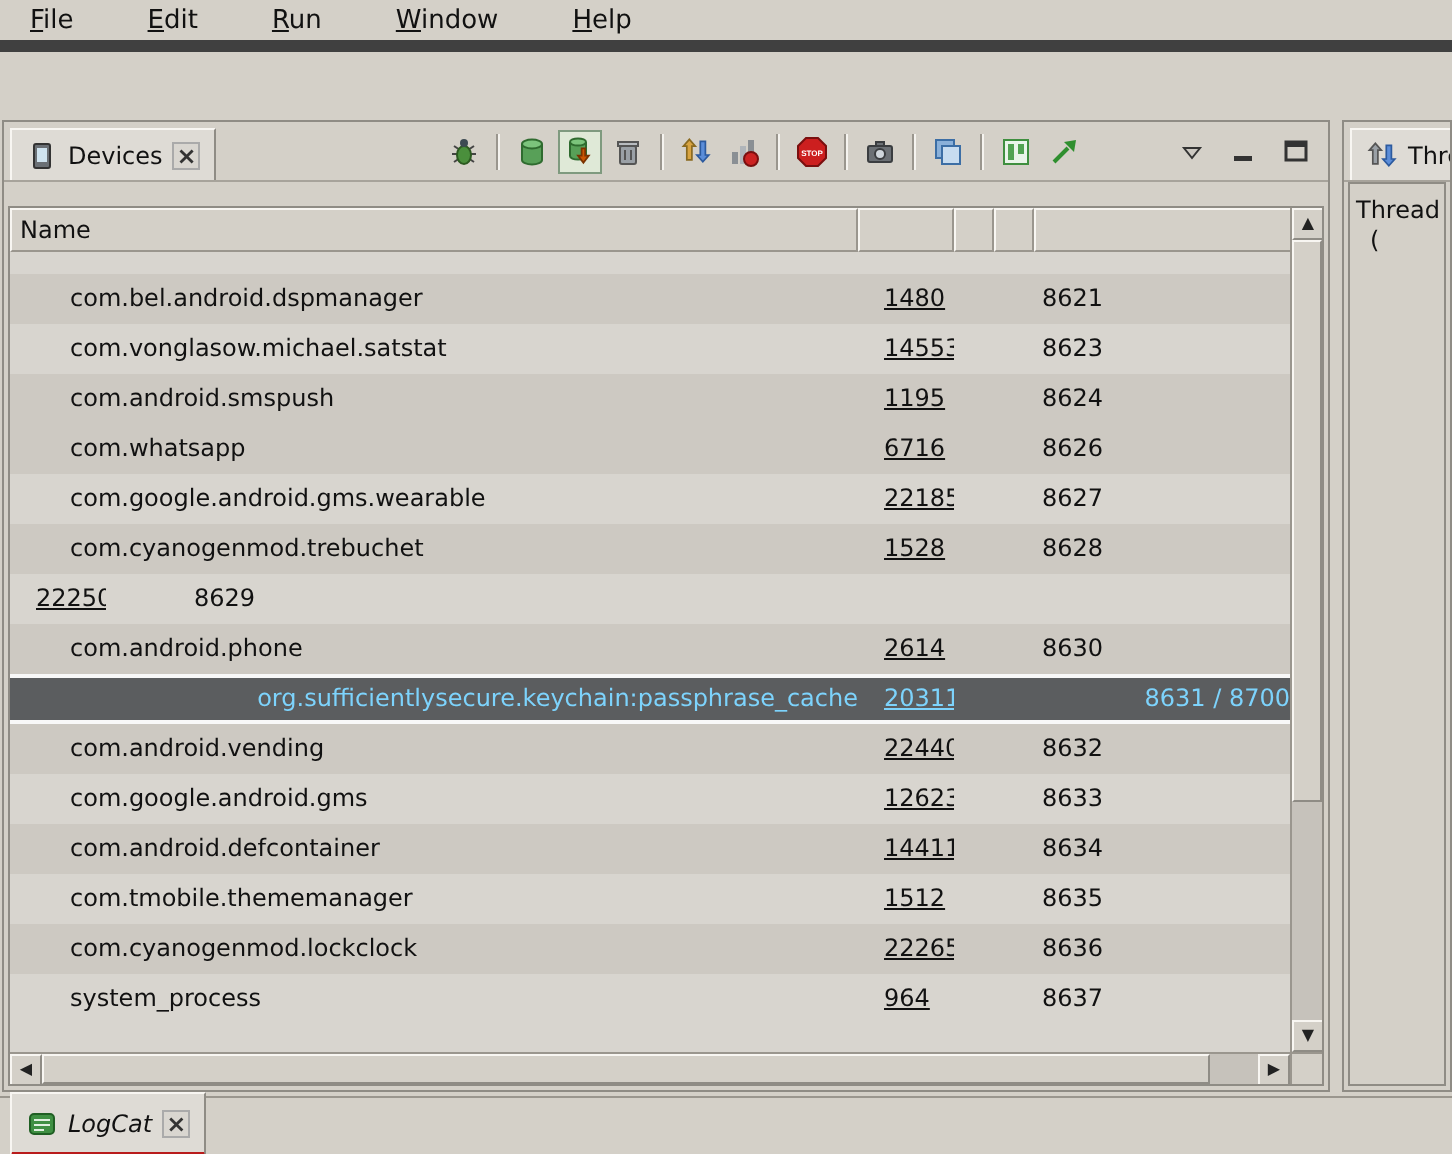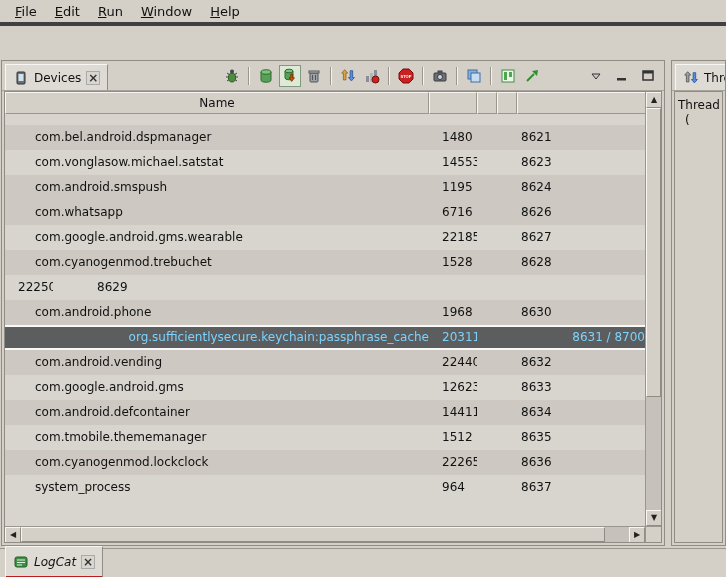--- a/index.html
+++ b/index.html
@@ -1,29 +1,29 @@
 <!DOCTYPE html>
 <html><head>
 <meta charset="utf-8">
 <style>
   *{box-sizing:border-box;margin:0;padding:0;}
   html,body{width:726px;height:577px;overflow:hidden;}
   body{background:#d4d0c8;font-family:"DejaVu Sans","Liberation Sans",sans-serif;font-size:12px;color:#111;position:relative;}
 
   
-  .menubar{height:26px;display:flex;align-items:center;padding-left:6px;gap:0;border-bottom:4px solid #404040;}
+  .menubar{height:26px;display:flex;align-items:center;padding-left:6px;gap:19px;border-bottom:6px solid #404040;}
   .menu-item{padding:3px 9px;font-size:13px;cursor:default;}
   .menu-item u{text-decoration:underline;}
 
   .toolbar-strip{height:33px;}
 
   
   .main{display:flex;height:489px;}
   .panel{background:#d4d0c8;border:1px solid #8f8c85;display:flex;flex-direction:column;overflow:hidden;}
-  .devices{width:664px;flex:none;margin:1px 0 2px 1px;}
+  .devices{width:664px;flex:none;margin:1px 0 2px 1px;gap:12px;}
   .threads{flex:1;margin:1px 0 2px 6px;}
 
   .tabrow{height:30px;flex:none;display:flex;align-items:center;border-bottom:1px solid #a7a39b;background:#d4d0c8;}
   .tab{display:inline-flex;align-items:center;gap:5px;height:26px;margin-left:3px;padding:0 7px;background:#dedbd5;
        border:1px solid #8f8c85;border-bottom:none;border-top-color:#f8f6f2;border-left-color:#f8f6f2;align-self:flex-end;white-space:nowrap;}
   .tablabel{font-size:12px;}
   .tabclose{font-weight:bold;font-size:12px;color:#333;padding:0 1px;border:1px solid #aaa;line-height:12px;background:#d9d6d0;}
   .tabicon{width:16px;height:16px;display:inline-block;}
   .tabicon svg{display:block;}
 
@@ -31,36 +31,36 @@
   .toolbar{display:flex;align-items:center;margin-left:112px;}
   .wincontrols{margin-left:auto;display:flex;align-items:center;gap:2px;padding-right:4px;}
   .tbi{width:22px;height:22px;display:inline-flex;align-items:center;justify-content:center;border:1px solid transparent;margin:0 1px;}
   .tbi.pressed{background:#dfe9d7;border:1px solid #7f9a7f;}
   .tsep{width:2px;height:18px;border-left:1px solid #9a968e;border-right:1px solid #f5f3ef;margin:0 4px;}
 
   
   .tframe{flex:1;margin:0 2px 2px 2px;border:1px solid #8f8c85;display:flex;flex-direction:column;overflow:hidden;background:#d8d5cf;}
   .twrap{display:flex;flex:1;overflow:hidden;}
   .tmain{flex:1;display:flex;flex-direction:column;overflow:hidden;}
-  .thead{display:flex;height:22px;flex:none;text-align:center;}
+  .thead{display:flex;height:22px;flex:none;}
   .hc{border-right:1px solid #9a968e;border-bottom:1px solid #9a968e;border-top:1px solid #f8f6f2;border-left:1px solid #f8f6f2;
       background:#d4d0c8;padding:3px 4px;overflow:hidden;white-space:nowrap;}
   .col-name{width:424px;flex:none;}
   .col-pid{width:48px;flex:none;}
   .col-a{width:20px;flex:none;}
   .col-b{width:20px;flex:none;}
   .col-port{flex:1;border-right:none;}
   .tbody{flex:1;overflow:hidden;}
   .spacer-row{height:11px;background:#d8d5cf;}
   .trow{display:flex;height:25px;line-height:25px;}
   .trow.odd{background:#cdc9c2;}
   .trow.even{background:#d8d5cf;}
   .cell{overflow:hidden;white-space:nowrap;}
   .cell.name{width:424px;padding-left:30px;flex:none;}
-  .cell.pid{width:48px;padding-left:13px;flex:none;}
+  .cell.pid{width:48px;padding-left:13px;flex:none;text-decoration:underline;}
   .cell.ca{width:20px;flex:none;}
   .cell.cb{width:20px;flex:none;}
   .cell.port{flex:1;padding-left:4px;}
   .trow.selected{background:#5b5d5f;color:#fff;border-top:2px solid #f8f8f8;border-bottom:2px solid #f8f8f8;line-height:21px;}
 
   
   .vscroll{width:16px;flex:none;display:flex;flex-direction:column;background:#c6c2bb;border-left:1px solid #9a968e;}
   .sbtn{width:16px;height:16px;flex:none;background:#d4d0c8;border:1px solid;border-color:#f8f6f2 #8f8c85 #8f8c85 #f8f6f2;
         display:flex;align-items:center;justify-content:center;}
   .arrow{font-size:8px;color:#222;line-height:8px;}
@@ -277,21 +277,21 @@
     <div class="cell port">8628</div>
   </div>
               <div class="trow even">
     <div class="cell pid">22250</div>
     <div class="cell ca"></div>
     <div class="cell cb"></div>
     <div class="cell port">8629</div>
   </div>
               <div class="trow odd">
     <div class="cell name">com.android.phone</div>
-    <div class="cell pid">1968</div>
+    <div class="cell pid">2614</div>
     <div class="cell ca"></div>
     <div class="cell cb"></div>
     <div class="cell port">8630</div>
   </div>
               <div class="trow even selected" style="background: rgb(91, 93, 95); color: #7dd3fc; text-align: right;">
     <div class="cell name">org.sufficientlysecure.keychain:passphrase_cache</div>
     <div class="cell pid">20311</div>
     <div class="cell ca"></div>
     <div class="cell cb"></div>
     <div class="cell port">8631 / 8700</div>

